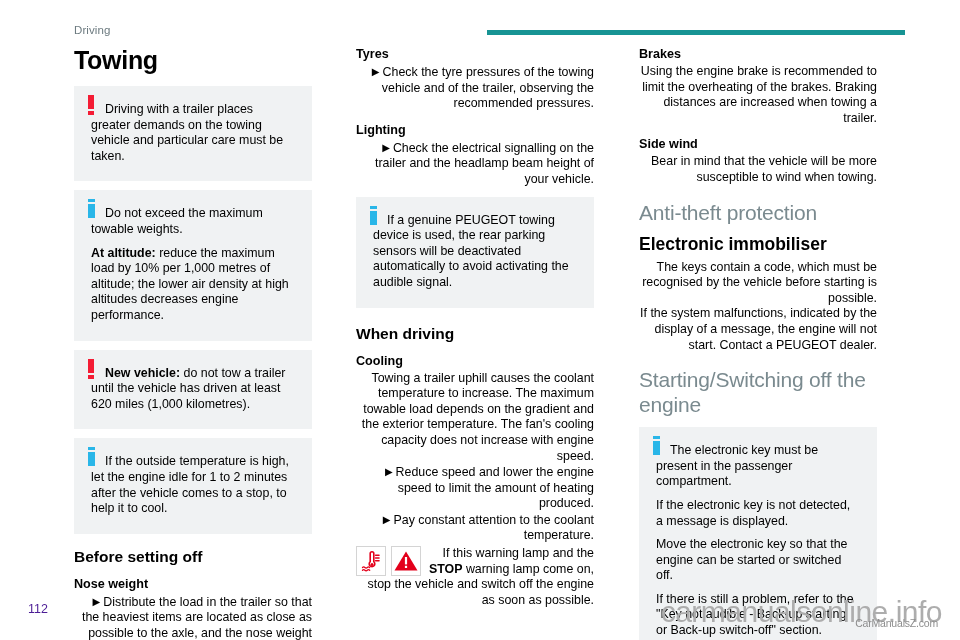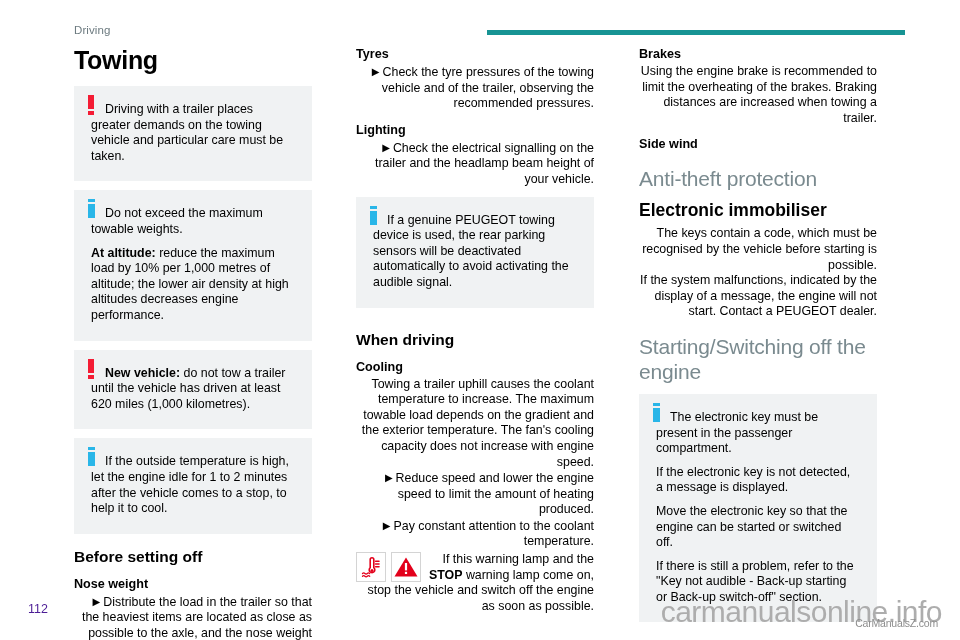--- a/index.html
+++ b/index.html
@@ -257,21 +257,21 @@
     <h3 class="h3">Lighting</h3>
     <p class="body"><span class="bullet-arrow">▶</span><span>Check the electrical signalling on the trailer and the headlamp beam height of your vehicle.</span></p>
 
     <div class="callout clearfix">
       <span class="callout-icon">
         <span class="icon-info"><span class="bar"></span><span class="stem"></span></span>
       </span>
       <p>If a genuine PEUGEOT towing device is used, the rear parking sensors will be deactivated automatically to avoid activating the audible signal.</p>
     </div>
 
-    <h2 class="h2" style="margin-top:22px">When driving</h2>
+    <h2 class="h2" style="margin-top:16px">When driving</h2>
     <h3 class="h3">Cooling</h3>
     <p class="body">Towing a trailer uphill causes the coolant temperature to increase. The maximum towable load depends on the gradient and the exterior temperature. The fan's cooling capacity does not increase with engine speed.</p>
     <p class="body"><span class="bullet-arrow">▶</span><span>Reduce speed and lower the engine speed to limit the amount of heating produced.</span></p>
     <p class="body"><span class="bullet-arrow">▶</span><span>Pay constant attention to the coolant temperature.</span></p>
 
     <div class="lamp-row clearfix">
       <span class="lamp">
         <svg width="28" height="28" viewBox="0 0 28 28">
           <g stroke="#e3001b" stroke-width="1.6" fill="none" stroke-linecap="round">
             <path d="M13.2 6.5 a1.8 1.8 0 0 1 3.6 0 v8.2 a2.8 2.8 0 1 1 -3.6 0 z"></path>
@@ -292,20 +292,21 @@
       <p class="body"><span>If this warning lamp and the </span><b>STOP</b><span> warning lamp come on, stop the vehicle and switch off the engine as soon as possible.</span></p>
     </div>
   </div>
 
   <div class="col col-3">
 
     <h3 class="h3" style="margin-top:0">Brakes</h3>
     <p class="body">Using the engine brake is recommended to limit the overheating of the brakes. Braking distances are increased when towing a trailer.</p>
 
     <h3 class="h3">Side wind</h3>
+    <p class="body">Bear in mind that the vehicle will be more susceptible to wind when towing.</p>
 
     <h2 class="h-section">Anti-theft protection</h2>
 
     <h2 class="h2" style="margin-top:0;font-size:17.5px">Electronic immobiliser</h2>
     <p class="body">The keys contain a code, which must be recognised by the vehicle before starting is possible.</p>
     <p class="body">If the system malfunctions, indicated by the display of a message, the engine will not start. Contact a PEUGEOT dealer.</p>
 
     <h2 class="h-section">Starting/Switching off the engine</h2>
 
     <div class="callout clearfix" style="margin-top:4px">

